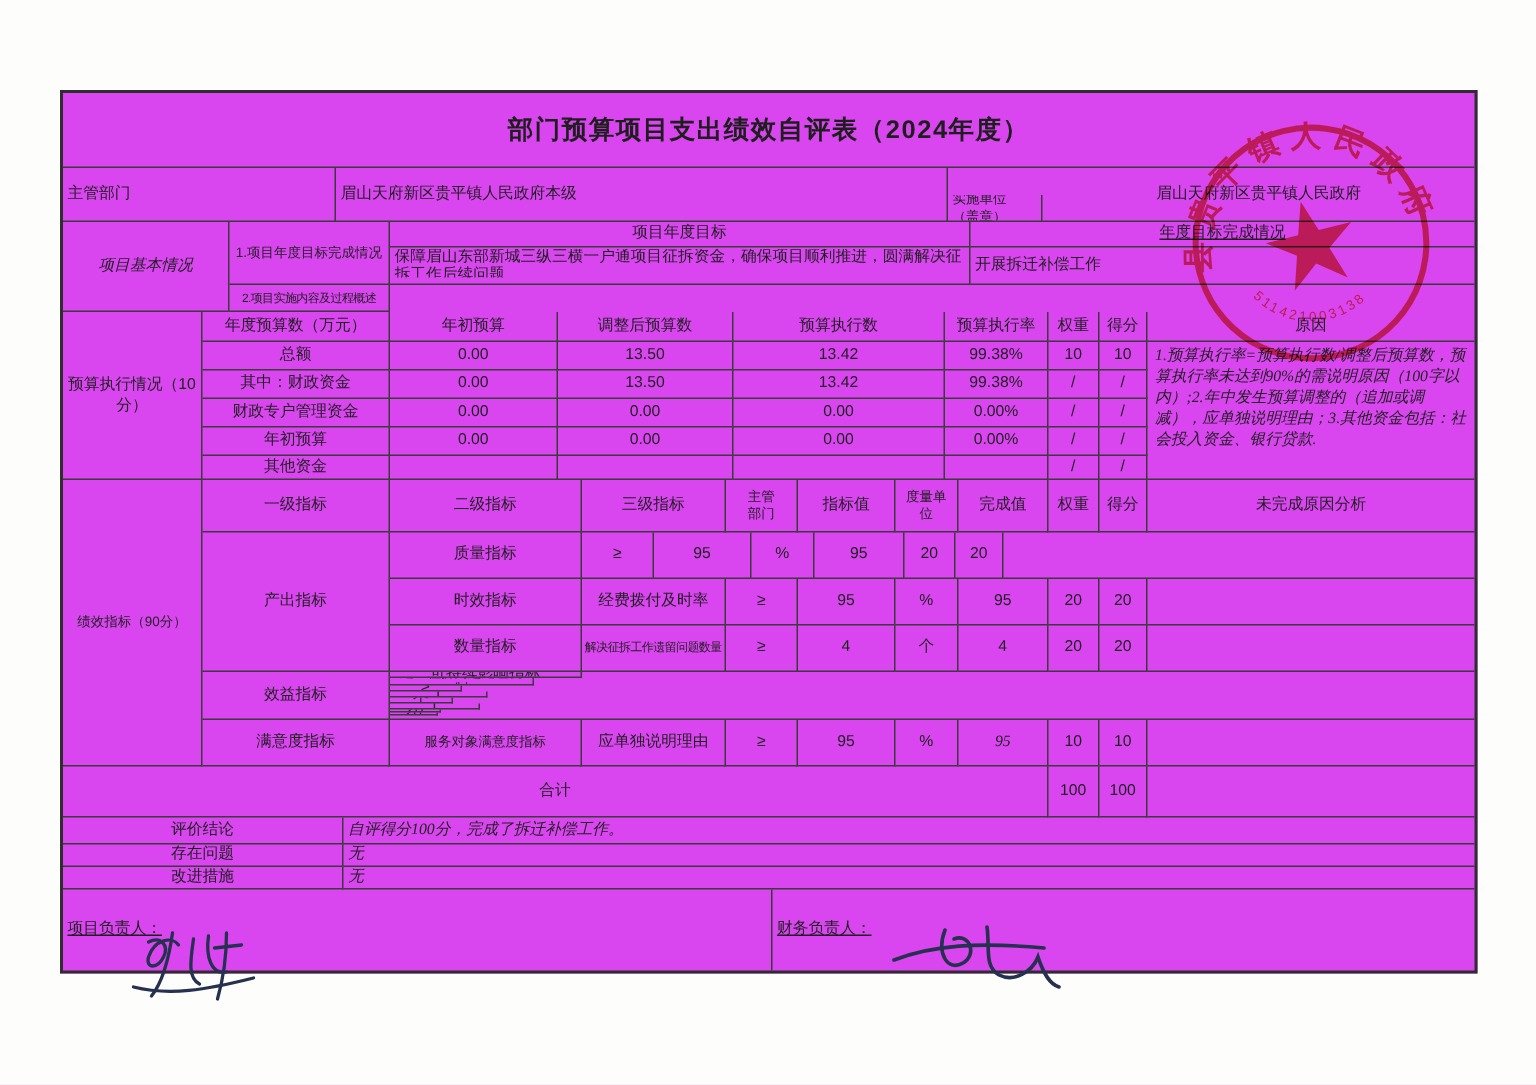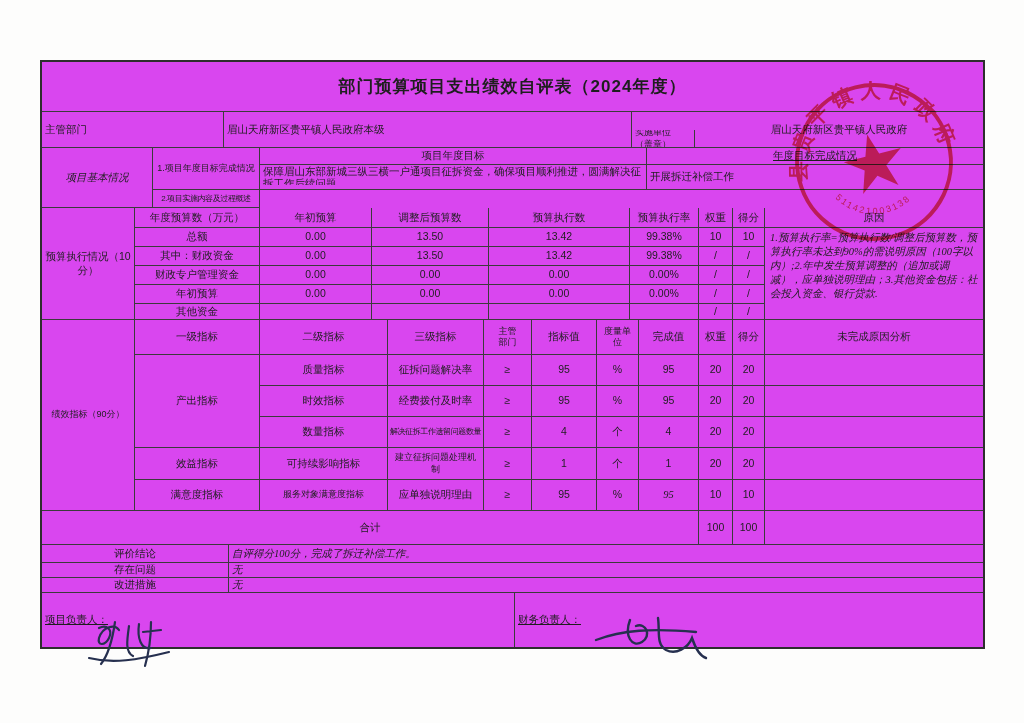--- a/index.html
+++ b/index.html
@@ -148,21 +148,20 @@
         </div>
         <div class="r" style="flex:1;">
           <div class="col" style="width:125px;">
             <div class="c" style="height:93px;">产出指标</div>
             <div class="c" style="height:32px;">效益指标</div>
             <div class="c" style="flex:1;">满意度指标</div>
           </div>
           <div class="col" style="flex:1;">
             <div class="r" style="height:31px;">
               <div class="c" style="width:128px;text-align:center;">质量指标</div>
-              <div class="c" style="width:96px;">征拆问题解决率</div>
               <div class="c" style="width:48px;">≥</div>
               <div class="c" style="width:65px;">95</div>
               <div class="c" style="width:42px;">%</div>
               <div class="c" style="width:60px;">95</div>
               <div class="c" style="width:34px;padding:0;">20</div>
               <div class="c" style="width:32px;padding:0;">20</div>
               <div class="c last" style="flex:1;"></div>
             </div>
             <div class="r" style="height:31px;">
               <div class="c" style="width:128px;">时效指标</div>
@@ -179,21 +178,21 @@
               <div class="c" style="width:128px;">数量指标</div>
               <div class="c tight" style="width:96px;">解决征拆工作遗留问题数量</div>
               <div class="c" style="width:48px;">≥</div>
               <div class="c" style="width:65px;">4</div>
               <div class="c" style="width:42px;">个</div>
               <div class="c" style="width:60px;">4</div>
               <div class="c" style="width:34px;padding:0;">20</div>
               <div class="c" style="width:32px;padding:0;">20</div>
               <div class="c last" style="flex:1;"></div>
             </div>
-            <div class="r" style="height:32px;">
+            <div class="r" style="height:32px;flex-direction:column;">
               <div class="c" style="width:128px;">可持续影响指标</div>
               <div class="c sm" style="width:96px;">建立征拆问题处理机制</div>
               <div class="c" style="width:48px;">≥</div>
               <div class="c" style="width:65px;">1</div>
               <div class="c" style="width:42px;">个</div>
               <div class="c" style="width:60px;">1</div>
               <div class="c" style="width:34px;padding:0;">20</div>
               <div class="c" style="width:32px;padding:0;">20</div>
               <div class="c last" style="flex:1;"></div>
             </div>

